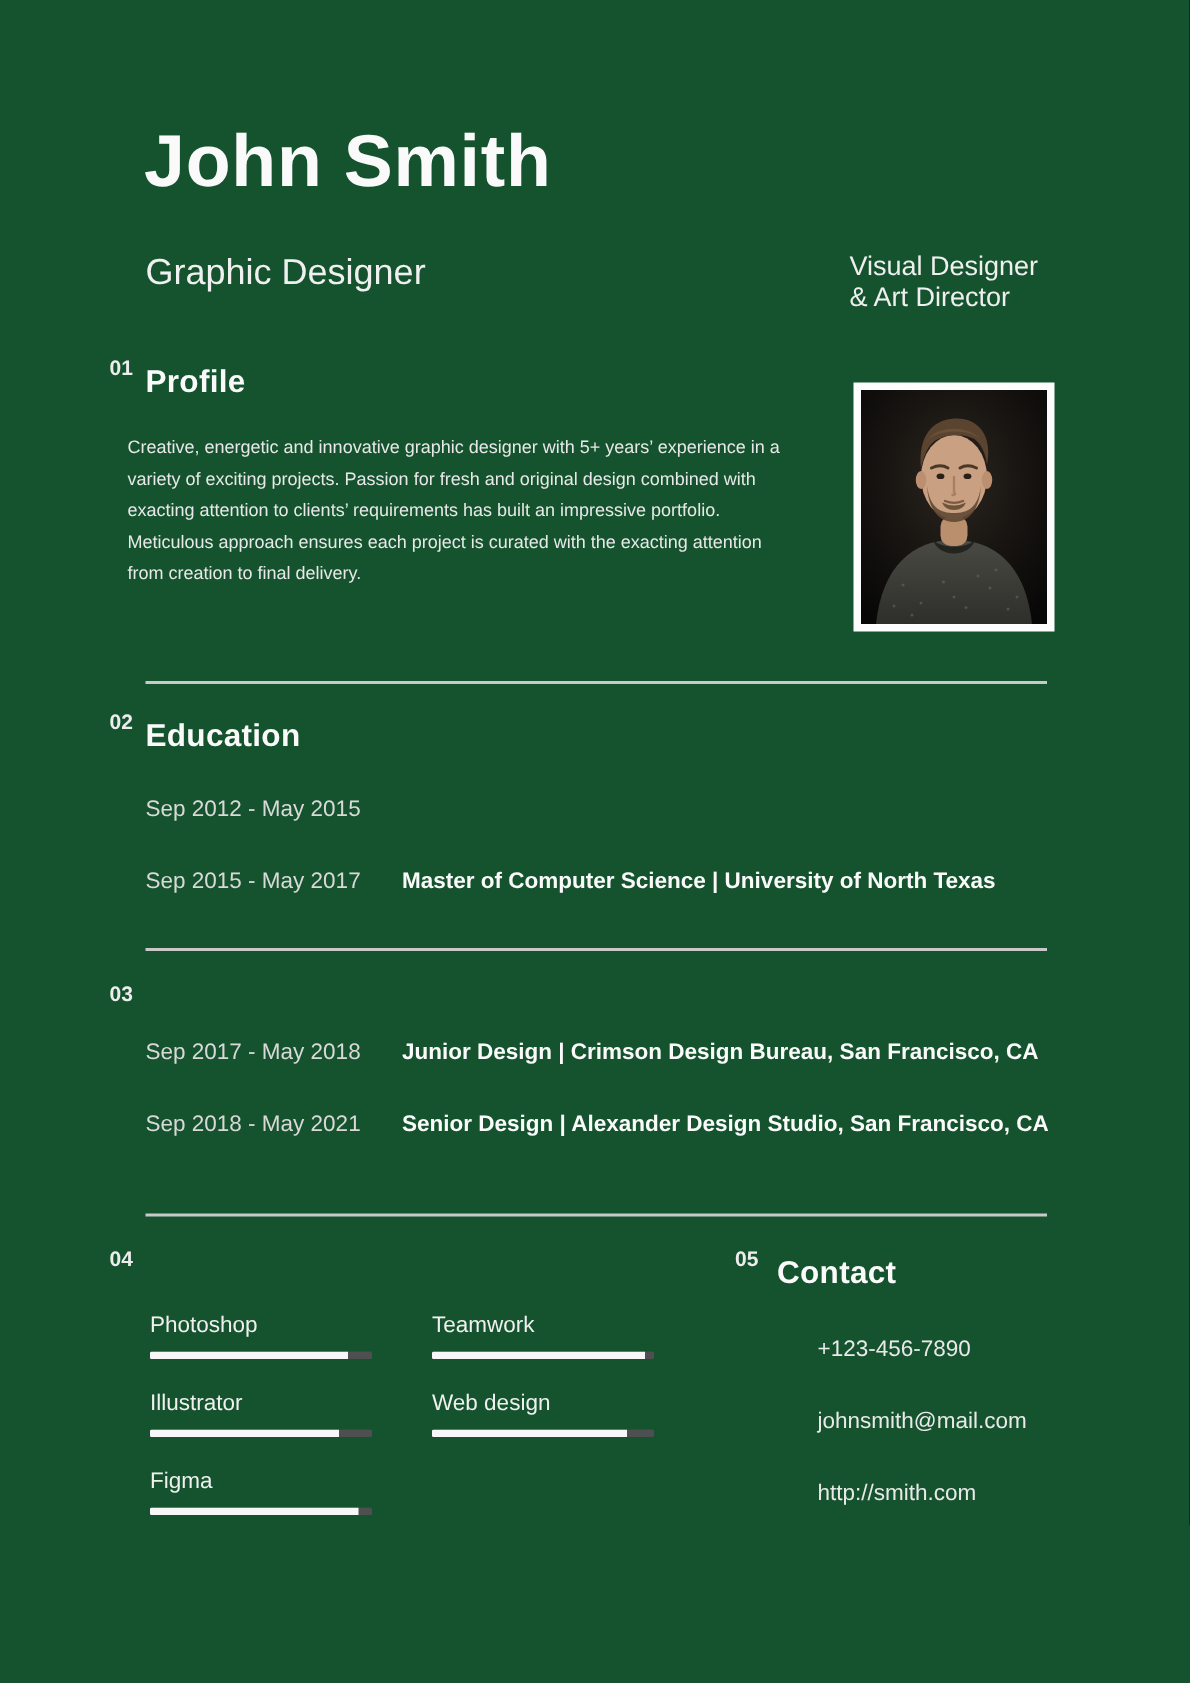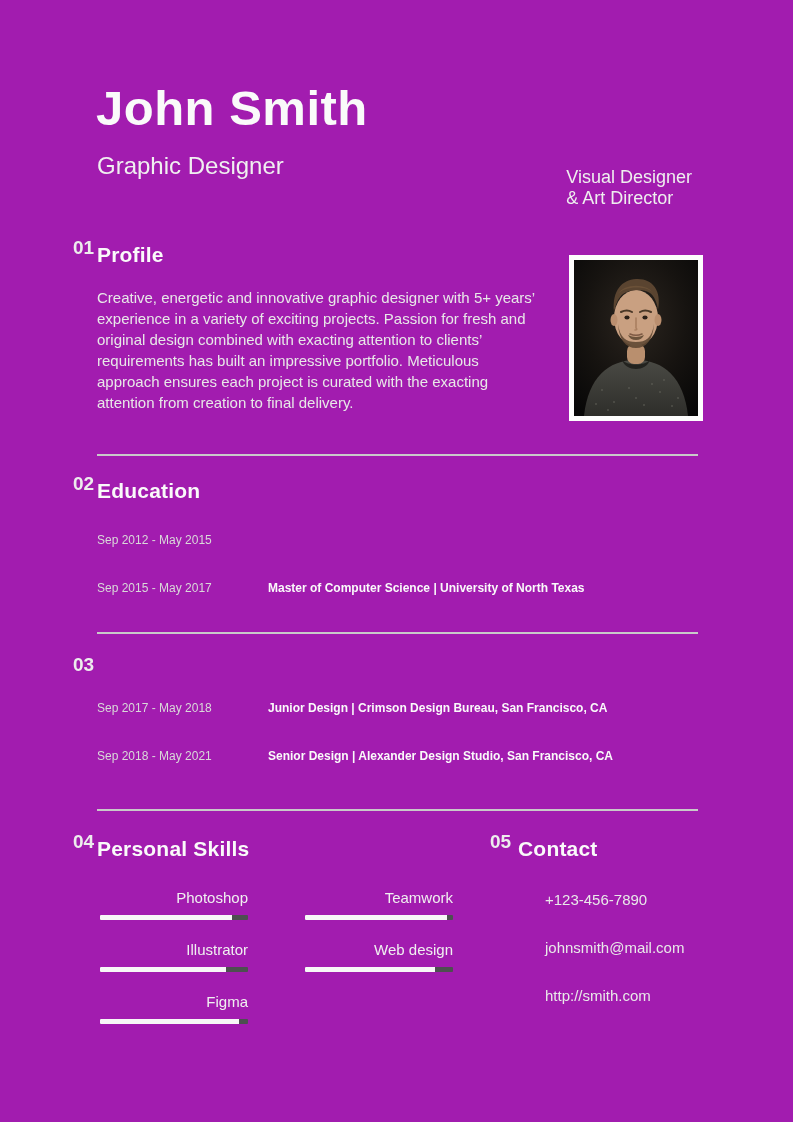--- a/index.html
+++ b/index.html
@@ -1,51 +1,51 @@
 <!DOCTYPE html>
 <html><head>
 <meta charset="utf-8">
 <style>
   * { margin:0; padding:0; box-sizing:border-box; }
   html,body { background:#151515; }
   .page {
     position:relative;
     width:793px; height:1122px;
     margin:0 auto;
-    background:#a21caf;
+    background:#14532d;
     font-family:"Liberation Sans", sans-serif;
     color:#f4f4f4;
     overflow:hidden;
   }
 
   
   .name {
     position:absolute; left:96px; top:80px;
     font-size:49px; font-weight:800; letter-spacing:.5px;
     color:#fafafa;
   }
   .job-title {
-    position:absolute; left:97px; top:152px;
+    position:absolute; left:97px; top:168px;
     font-size:24px; font-weight:400; color:#f0f0f0;
   }
   .tagline {
     position:absolute; right:101px; top:167px;
     text-align:left; font-size:18px; line-height:21px; color:#efefef;
   }
 
   
   .sec-head { display:flex; align-items:flex-start; }
-  .sec-num  { font-size:19px; font-weight:700; color:#ededed; margin-top:0; width:24px; flex:0 0 24px; }
+  .sec-num  { font-size:14px; font-weight:700; color:#ededed; margin-top:0; width:24px; flex:0 0 24px; }
   .sec-title{ font-size:21px; font-weight:700; color:#fafafa; margin-top:6px; letter-spacing:.2px; }
 
   
   .profile-section { position:absolute; left:73px; top:237px; width:470px; }
   .profile-text {
-    margin-left:24px; margin-top:21px; width:443px;
-    font-size:15px; line-height:20.9px; color:#e8e8e8;
+    margin-left:12px; margin-top:21px; width:443px;
+    font-size:12px; line-height:20.9px; color:#e8e8e8;
   }
 
   
   .photo-frame {
     position:absolute; left:569px; top:255px;
     width:134px; height:166px;
     background:#fdfdfd; padding:5px;
   }
   .photo-frame svg { display:block; width:124px; height:156px; }
 
@@ -55,27 +55,27 @@
     background:#c9c9c9;
   }
   .divider-1 { top:454px; }
   .divider-2 { top:632px; }
   .divider-3 { top:809px; }
 
   
   .education-section  { position:absolute; left:73px; top:473px; }
   .experience-section { position:absolute; left:73px; top:654px; }
   .rows { margin-left:24px; margin-top:28px; }
-  .row  { display:flex; margin-bottom:30px; font-size:12px; line-height:18px; }
+  .row  { display:flex; margin-bottom:30px; font-size:15px; line-height:18px; }
   .row-dates  { flex:0 0 171px; color:#d9d9d9; font-weight:400; }
   .row-detail { font-weight:700; color:#fafafa; }
 
   
   .skills-section { position:absolute; left:73px; top:831px; }
-  .skills-grid { margin-left:27px; margin-top:28px; display:flex; gap:57px;text-align:right; }
+  .skills-grid { margin-left:27px; margin-top:28px; display:flex; gap:40px; }
   .skill-col { display:flex; flex-direction:column; }
   .skill { width:148px; margin-bottom:21px; }
   .skill-label { font-size:15px; color:#f0f0f0; font-weight:400; }
   .skill-track {
     margin-top:9px; height:5px; width:148px;
     background:#4d4f50; border-radius:1px; overflow:hidden;
   }
   .skill-fill { height:100%; background:#f7f7f7; }
 
   
@@ -194,21 +194,20 @@
       <div class="row">
         <span class="row-dates">Sep 2018 - May 2021</span>
         <span class="row-detail">Senior Design | Alexander Design Studio, San Francisco, CA</span>
       </div>
     </div>
   </div>
 
   <div class="skills-section">
     <div class="sec-head">
       <span class="sec-num">04</span>
-      <span class="sec-title">Personal Skills</span>
     </div>
     <div class="skills-grid">
       <div class="skill-col">
         <div class="skill">
           <div class="skill-label">Photoshop</div>
           <div class="skill-track">
             <div class="skill-fill" style="width: 89%;"></div>
           </div>
         </div>
         <div class="skill">

